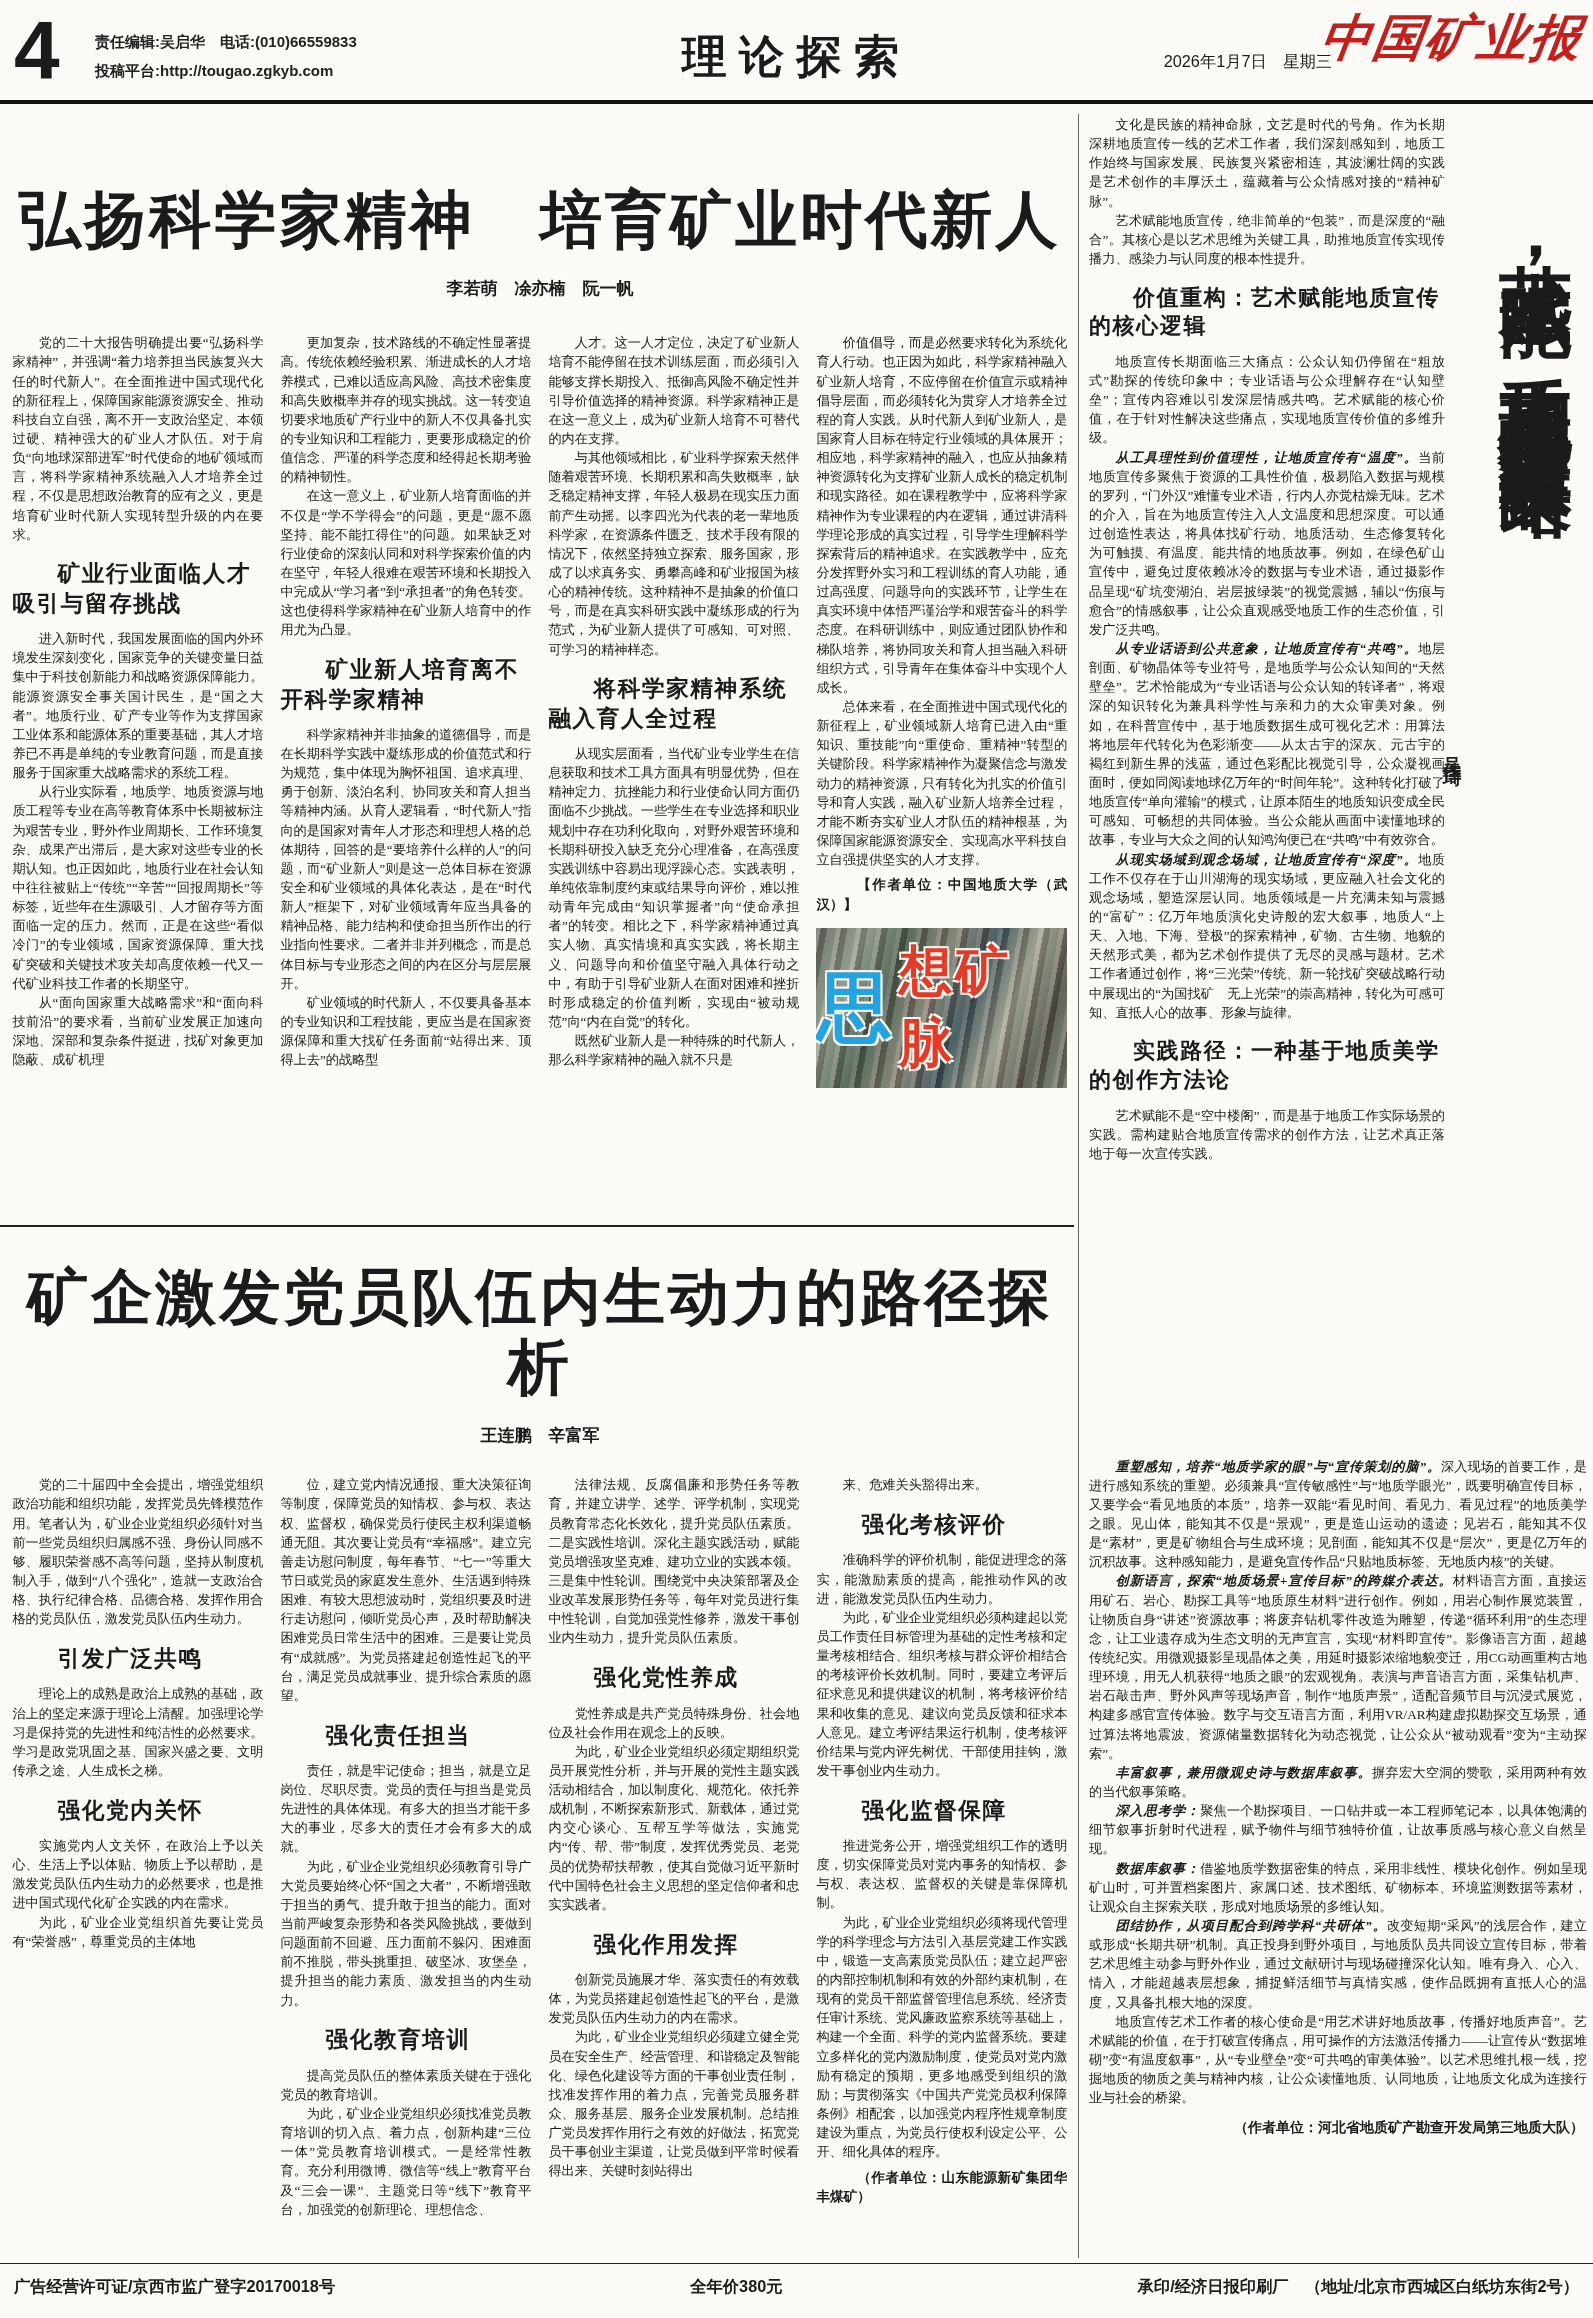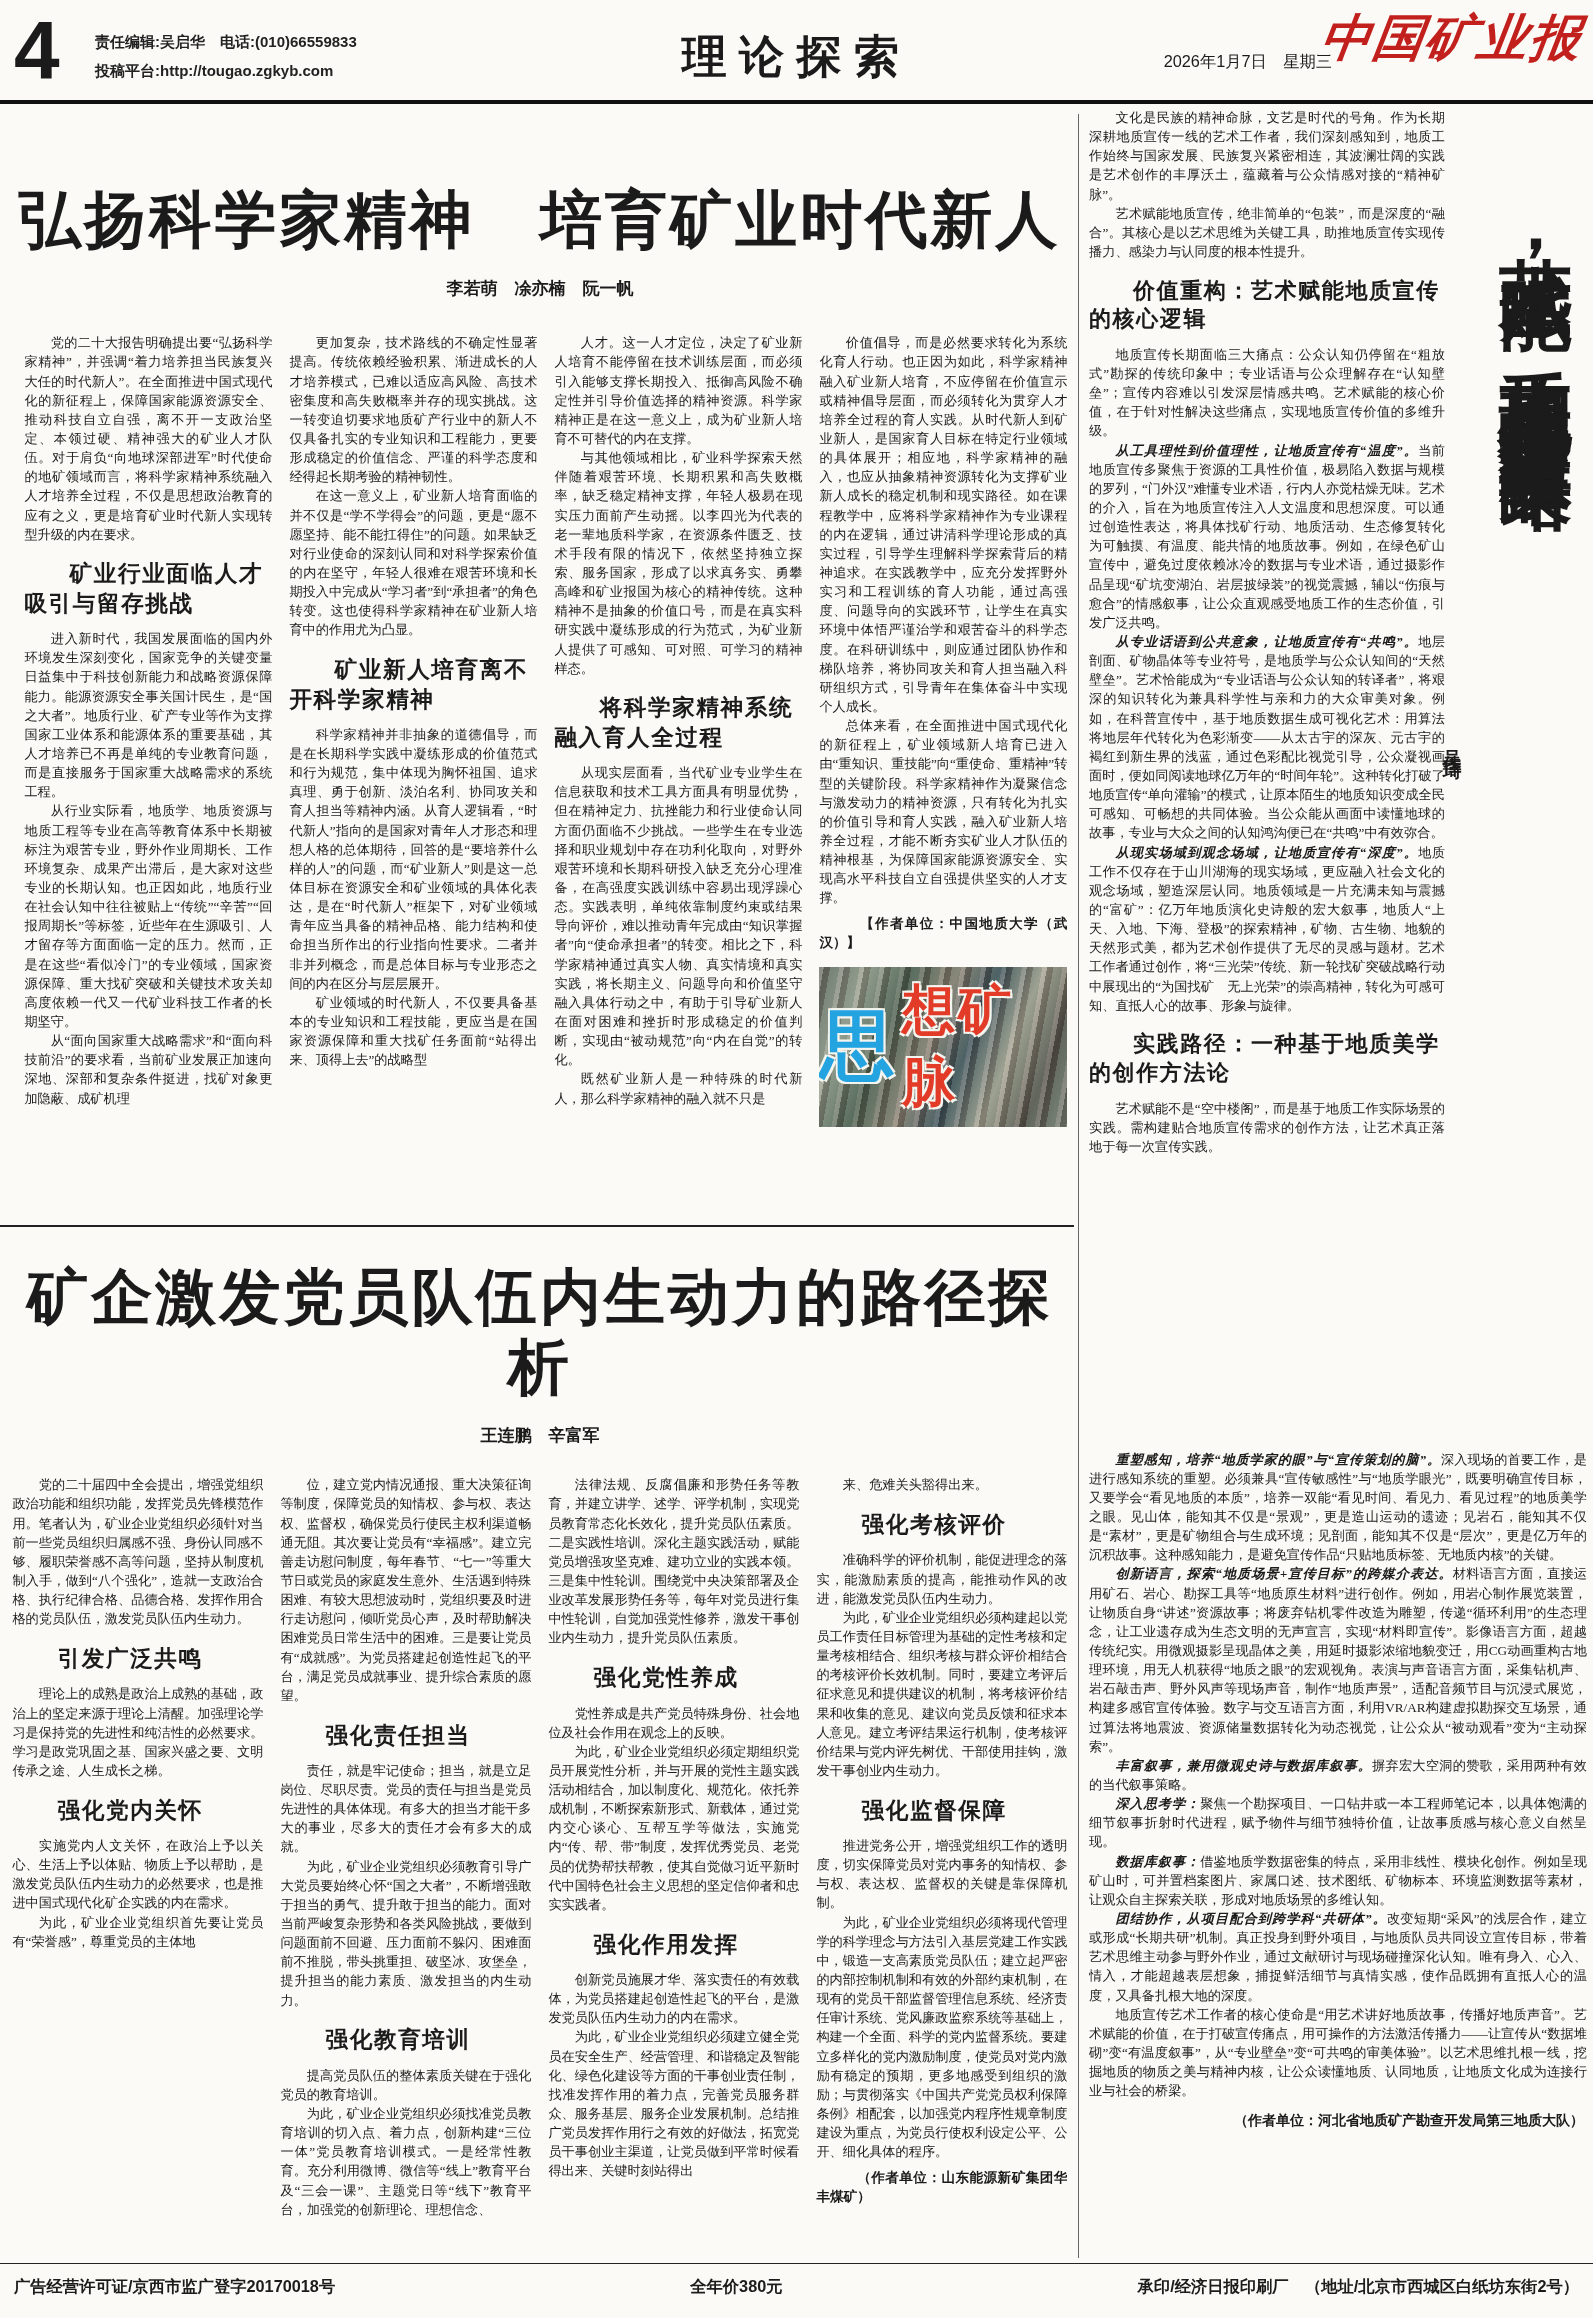--- a/index.html
+++ b/index.html
@@ -23,40 +23,40 @@
              line-height:1.3;margin:15.6px 0 11px;text-indent:2em;letter-spacing:1.6px;}
   .attrib{font-family:"Liberation Sans","DejaVu Sans",sans-serif;font-weight:700;font-size:13.6px;
           line-height:1.45;text-align:justify;text-indent:3em;margin-top:6.2px;}
   
   .art1{position:absolute;left:12.4px;top:184px;width:1055px;}
   .main-title{margin:0;text-align:center;font-family:"Liberation Sans","DejaVu Sans",sans-serif;
               font-weight:900;font-size:62px;letter-spacing:3.1px;line-height:1.15;}
   .byline{text-align:center;font-family:"Liberation Sans","DejaVu Sans",sans-serif;font-size:17px;
           font-weight:600;margin-top:22px;}
   .cols4{display:flex;gap:17px;margin-top:33px;overflow:hidden;}
-  .art1 .cols4{height:856px;margin-left:12px;}
+  .art1 .cols4{height:856px;}
   .ncol{flex:1;overflow:hidden;}
   
   .mindvein{margin-top:11px;width:100%;height:160px;position:relative;display:flex;align-items:center;
      justify-content:center;overflow:hidden;
      background:linear-gradient(112deg,#6e7268 0%,#9aa08f 16%,#50604f 30%,#8d8273 45%,#3f5158 58%,#a9a593 72%,#5a554c 86%,#7d8577 100%);}
   .mindvein::after{content:"";position:absolute;inset:0;
      background:repeating-linear-gradient(100deg,rgba(255,255,255,.18) 0 4.7px,rgba(0,0,0,.22) 4.7px 11px,rgba(120,150,140,.25) 11px 20px);}
   .mv-blue{position:relative;z-index:2;font-family:"DejaVu Sans","Liberation Sans",sans-serif;font-weight:900;
      font-size:75px;color:#23a4e0;text-shadow:2.3px 2.3px 0 #f5f5f0,-1.6px -1.6px 0 #f5f5f0,1.6px -1.6px 0 #f5f5f0,-1.6px 1.6px 0 #f5f5f0;}
   .mv-red{position:relative;z-index:2;font-family:"DejaVu Sans","Liberation Sans",sans-serif;font-weight:900;
      font-size:53px;color:#e23b28;margin-left:7.8px;letter-spacing:3.1px;
      text-shadow:2.3px 2.3px 0 #f5f5f0,-1.6px -1.6px 0 #f5f5f0,1.6px -1.6px 0 #f5f5f0,-1.6px 1.6px 0 #f5f5f0;}
   
   .divider{position:absolute;left:0;top:1225px;width:1074px;height:1.6px;background:#222;}
   .art2{position:absolute;left:12.4px;top:1262px;width:1055px;}
   .art2 .main-title{font-size:61px;}
   .art2 .cols4{height:815px;margin-top:28px;}
   
-  .art3{position:absolute;left:1089px;top:108px;width:498px;height:2147px;font-size:13.2px;line-height:1.46;}
+  .art3{position:absolute;left:1089px;top:115px;width:498px;height:2147px;font-size:13.2px;line-height:1.46;}
   .a3-top{display:flex;height:1326px;overflow:hidden;}
   .a3-text{width:356px;overflow:hidden;}
   .a3-headcol{position:relative;flex:1;}
   .vert-title{position:absolute;top:90px;right:12.4px;height:1225px;writing-mode:vertical-rl;
       font-family:"Liberation Sans","DejaVu Sans",sans-serif;font-weight:900;font-size:73px;
       letter-spacing:7.8px;line-height:1.05;}
   .vert-author{position:absolute;left:-6.2px;top:626px;writing-mode:vertical-rl;
       font-family:"Liberation Sans","DejaVu Sans",sans-serif;font-size:18.7px;letter-spacing:6.2px;font-weight:600;}
   .a3 h3.subhead{font-size:22px;}
   .a3-wide{margin-top:15.6px;height:747px;overflow:hidden;}

